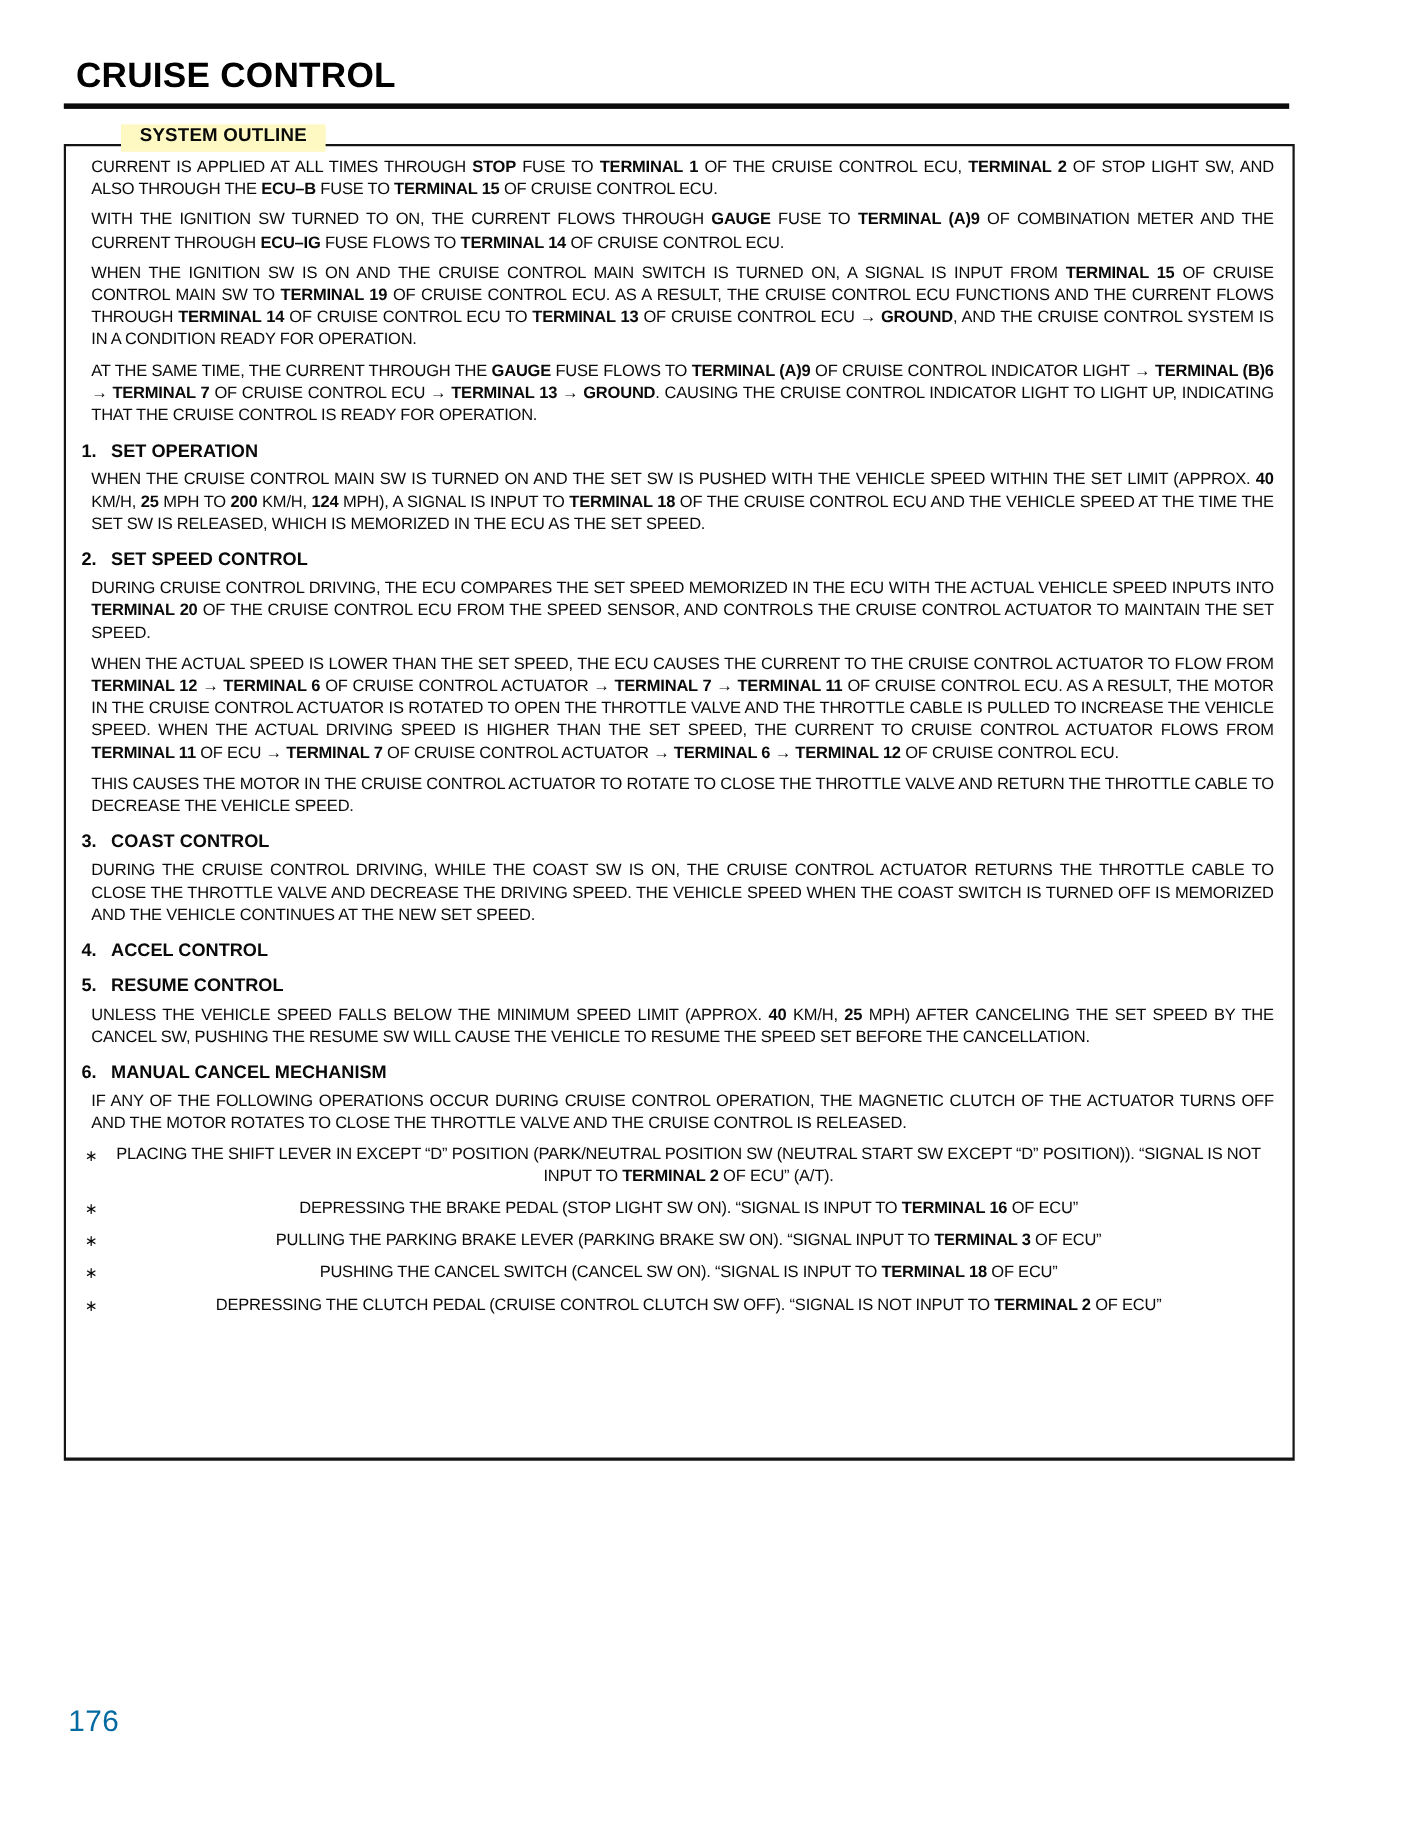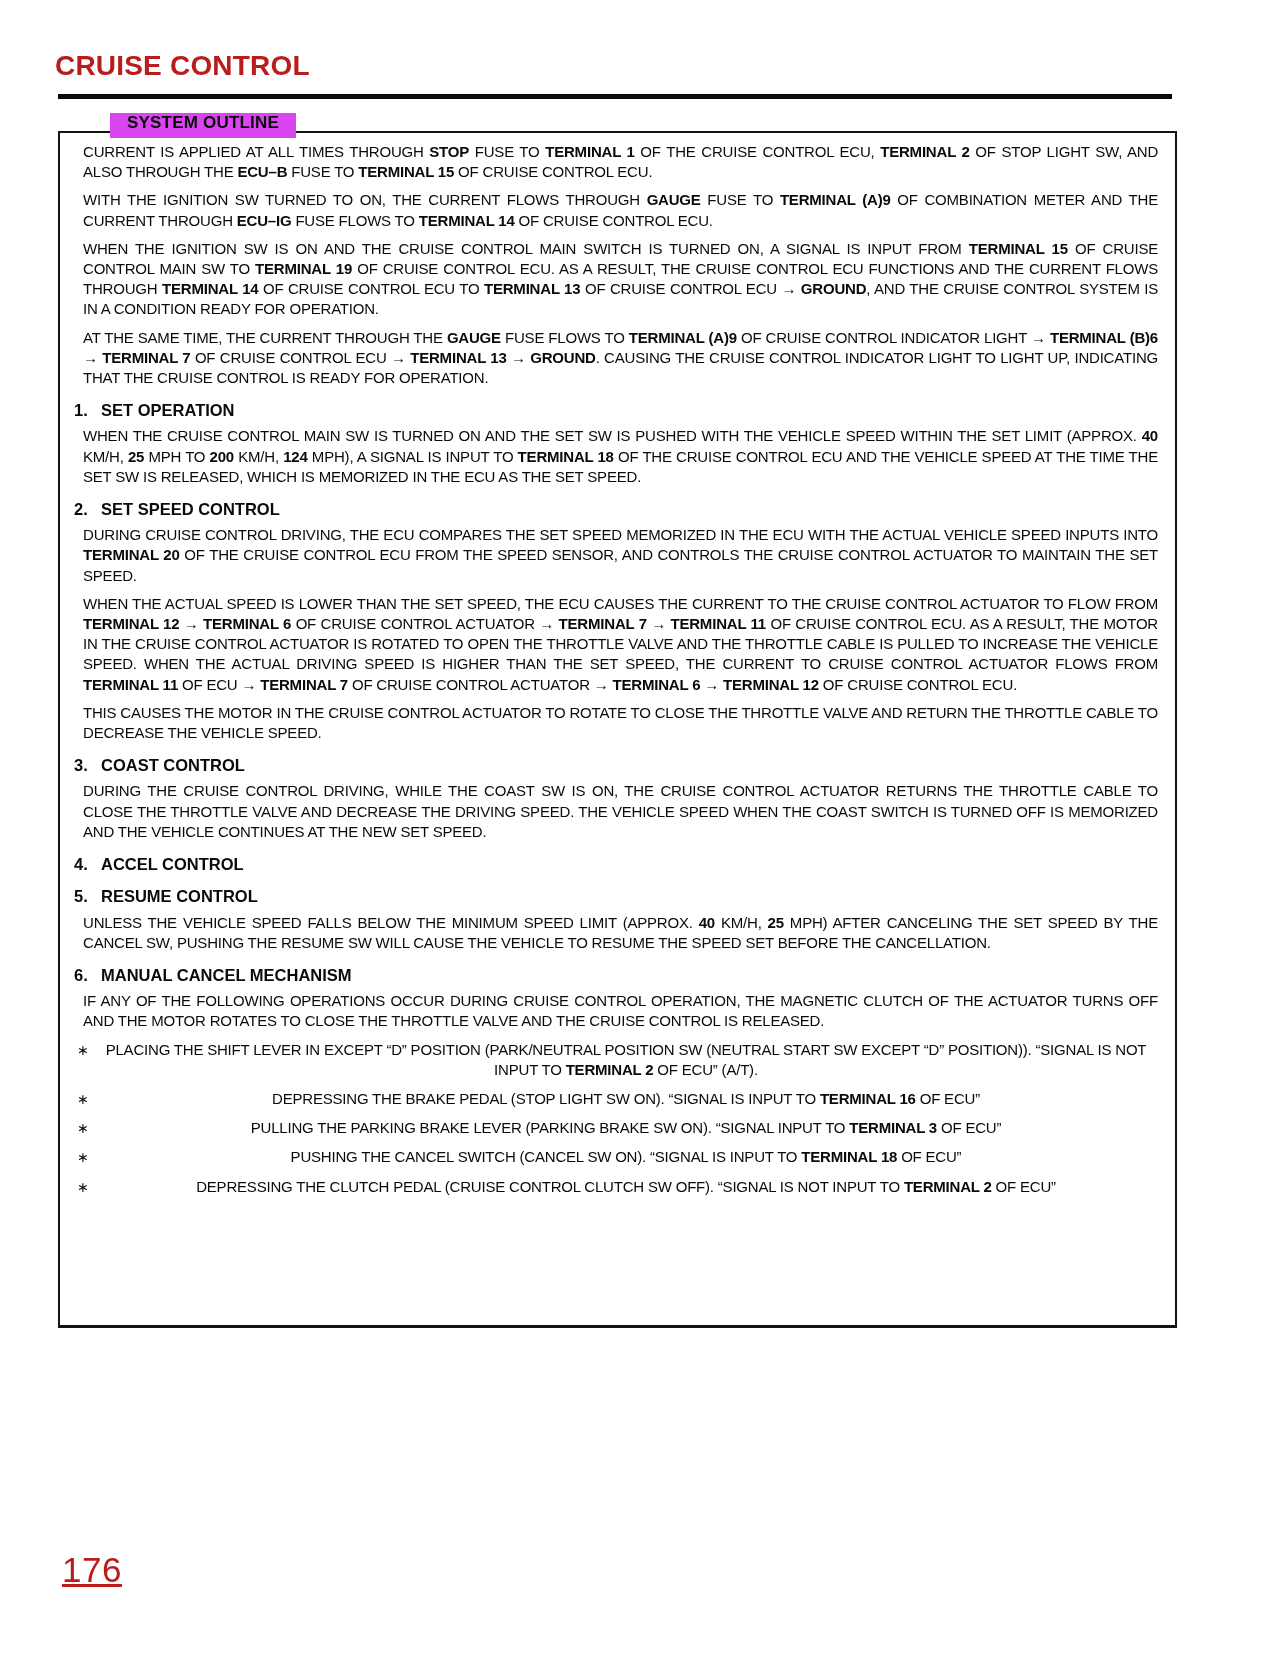--- a/index.html
+++ b/index.html
@@ -11,27 +11,27 @@
     position: relative;
     width: 1280px;
     height: 1656px;
     background: #ffffff;
     font-family: "Liberation Sans", sans-serif;
     color: #0a0a0a;
     overflow: hidden;
   }
   .page-title {
     position: absolute;
-    left: 55px;
+    left: 69px;
     top: 50px;
     margin: 0;
-    font-size: 28px;
+    font-size: 32px;
     font-weight: bold;
     letter-spacing: 0.2px;
-    color: #b91c1c;
+    color: #000000;
   }
   .title-rule {
     position: absolute;
     left: 58px;
     top: 94px;
     width: 1114px;
     height: 5px;
     background: #0a0a0a;
   }
   .outline-box {
@@ -41,21 +41,21 @@
     width: 1119px;
     height: 1197px;
     box-sizing: border-box;
     border: 2px solid #141414;
     border-bottom-width: 3px;
   }
   .outline-title {
     position: absolute;
     top: -20px;
     left: 50px;
-    background: #d946ef;
+    background: #fef9c3;
     padding: 0 17px 5px 17px;
     font-size: 17px;
     font-weight: bold;
     line-height: 20px;
     letter-spacing: 0.2px;
     white-space: nowrap;
   }
   .outline-content {
     padding: 9px 17px 0 23px;
     font-size: 15px;
@@ -91,24 +91,23 @@
     font-size: 14px;
   }
   .bullet-text {
     flex: 1 1 auto;
     text-align: center;
   }
   .page-number {
     position: absolute;
     left: 62px;
     top: 1550px;
-    font-size: 35px;
+    font-size: 27px;
     letter-spacing: 0.5px;
-    color: #b91c1c;
-    text-decoration: underline;
+    color: #0369a1;
   }
 </style>
 </head>
 <body>
 
 <div class="page">
   <h1 class="page-title">CRUISE CONTROL</h1>
   <div class="title-rule"></div>
 
   <section class="outline-box">

